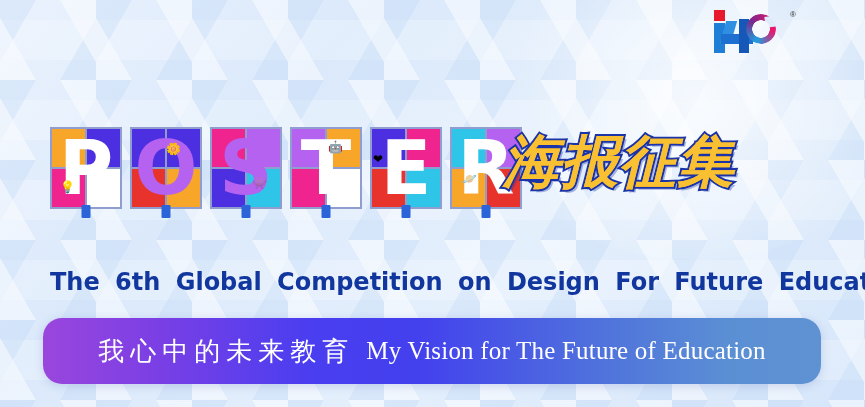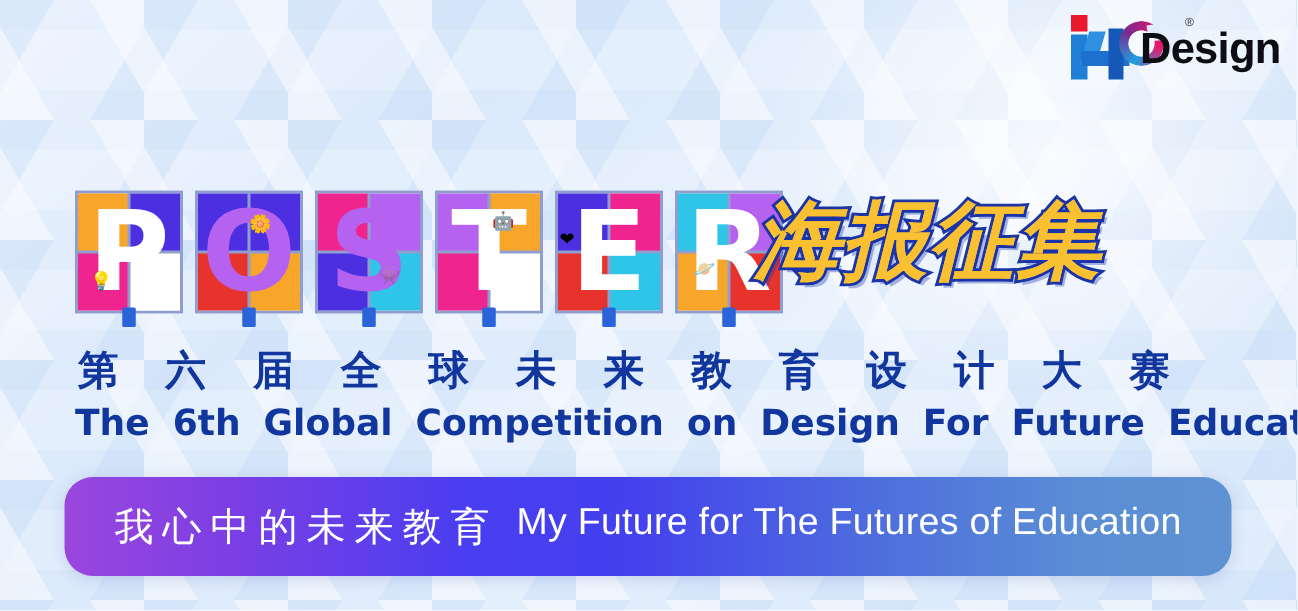--- a/index.html
+++ b/index.html
@@ -156,22 +156,22 @@
   
   .banner {
     position: absolute; left: 43px; top: 318px;
     width: 778px; height: 66px; border-radius: 19px;
     background: linear-gradient(90deg, #9a46dd 0%, #7c3fe4 14%, #4a3ef0 34%, #4340ee 48%, #4e6fdd 70%, #5b8fd4 88%, #5e92d2 100%);
     display: flex; align-items: center; justify-content: center;
     box-shadow: 0 2px 10px rgba(60,70,160,.18);
   }
   .banner-text {
     color: #ffffff; font-size: 25px; font-weight: 400;
-    font-family: Liberation Sans, sans-serif;
-    white-space: nowrap; display: flex; align-items: flex-start;
+    font-family: Liberation Serif, serif;
+    white-space: nowrap; display: flex; align-items: center;
   }
   .banner-cn { letter-spacing: 6px; font-size: 26px; }
   .banner-en { margin-left: 12px; font-size: 25px; letter-spacing: .2px; }
 </style>
 </head>
 <body>
 
 <div id="poster">
 
   <div class="bg-pattern"></div>
@@ -179,21 +179,20 @@
 
   <div class="logo">
     <div class="logo-mark">
       <div class="logo-i-dot"></div>
       <div class="logo-i-stem"></div>
       <div class="logo-4-v"></div>
       <div class="logo-4-bar"></div>
       <div class="logo-4-stem"></div>
       <div class="logo-ring"></div>
     </div>
-    <div class="logo-word">Design</div>
   </div>
   <div class="logo-r">®</div>
 
 
   <div class="poster-row">
       <div class="ltr">
         <div class="q tl" style="background: rgb(247, 166, 42);"></div>
         <div class="q tr" style="background: rgb(75, 47, 224);"></div>
         <div class="q bl" style="background: rgb(240, 36, 143);"></div>
         <div class="q br hatch" style="background: rgb(255, 255, 255);"></div>
@@ -256,23 +255,22 @@
         <div class="cross-h"></div>
         <div class="glyph" style="color: rgb(255, 255, 255);">R</div>
         <div class="deco" style="left: 8px; bottom: 18px;">🪐</div>
         <div class="pin"></div>
       </div>
     </div>
 
   <div class="cn-head">海报征集</div>
   <div class="cn-head-fill">海报征集</div>
 
-  <div class="cn-sub">第 六 届 全 球 未 来 教 育 设 计 大 赛</div>
   <div class="en-sub">The  6th  Global  Competition  on  Design  For  Future  Education</div>
 
   <div class="banner">
     <div class="banner-text">
       <span class="banner-cn">我心中的未来教育</span>
-      <span class="banner-en">My Future for The Futures of Education</span>
+      <span class="banner-en">My Vision for The Future of Education</span>
     </div>
   </div>
 
 </div>
 
 </body></html>

